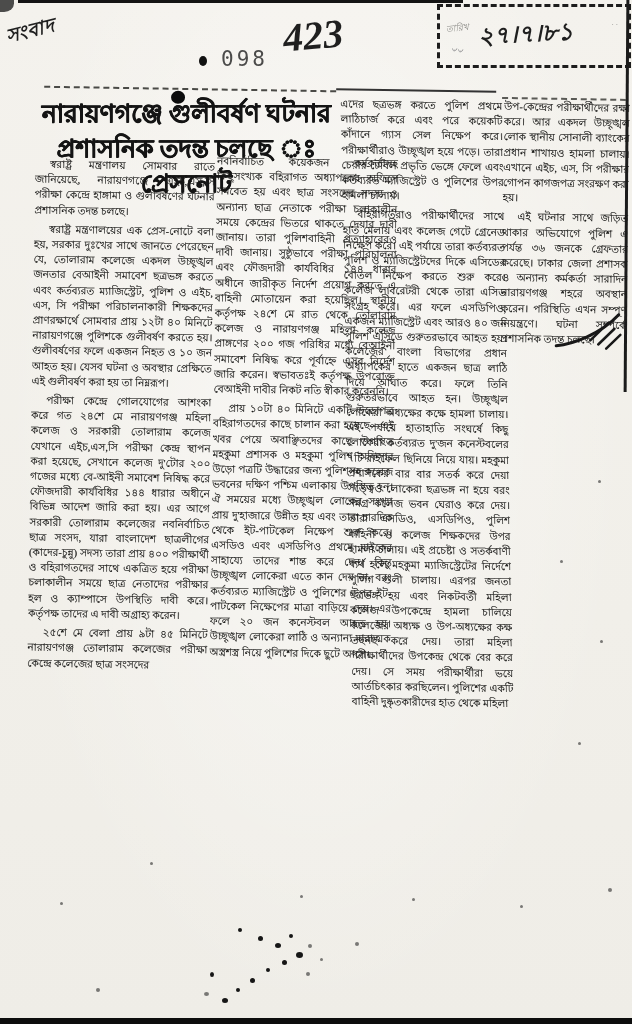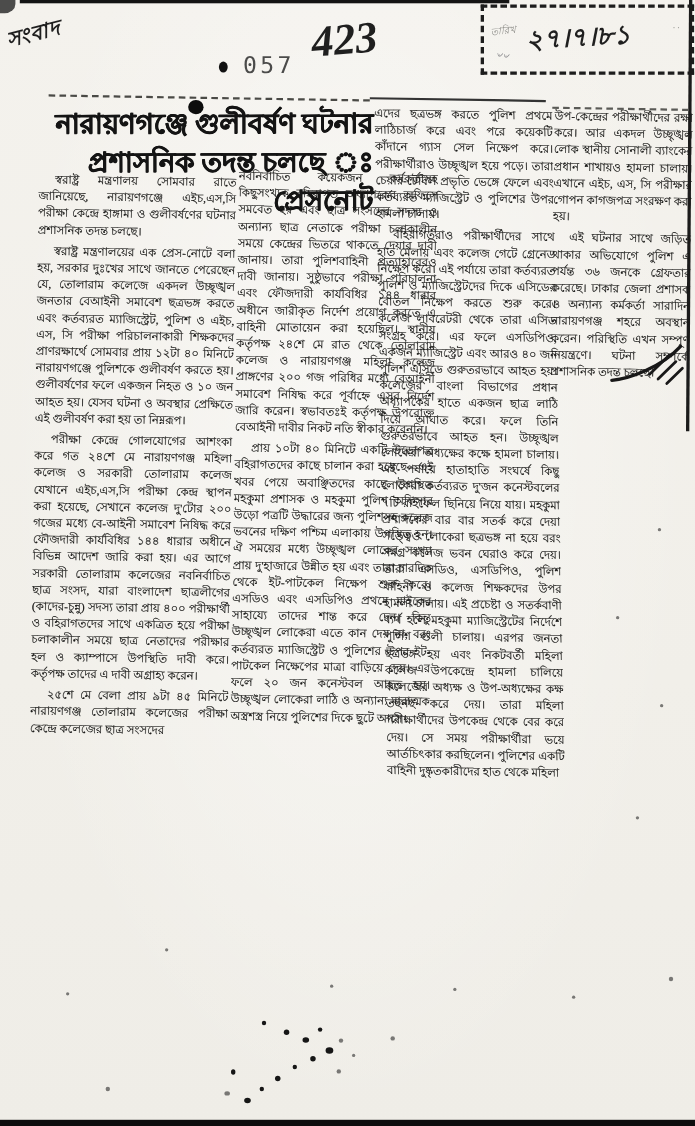--- a/index.html
+++ b/index.html
@@ -31,21 +31,21 @@
   .date-value{position:absolute;left:38px;top:8px;font-size:24px;transform:rotate(-3deg);}
   .date-marks{position:absolute;right:8px;top:10px;font-size:9px;color:#9a9a96;letter-spacing:2px;}
   .date-scribble{position:absolute;left:10px;bottom:4px;font-size:10px;color:#87878a;transform:rotate(8deg);}
   
   .clipping{position:absolute;inset:0;transform:rotate(.9deg);transform-origin:60px 100px;}
   .rule{position:absolute;border-top:2px dashed #4a4a46;}
   .rule-headline{left:44px;top:86px;width:292px;}
   .rule-col3{left:336px;top:84px;width:160px;border-top-style:solid;border-top-color:#333;}
   .rule-col4{left:502px;top:90px;width:124px;border-top-color:#5a5a56;}
   .bullet{position:absolute;left:171px;top:89px;width:14px;height:13px;background:#0c0c0c;border-radius:50%;}
-  .headline{position:absolute;left:34px;top:94px;width:306px;text-align:right;
+  .headline{position:absolute;left:34px;top:94px;width:306px;text-align:center;
     font-weight:700;font-size:25px;line-height:35px;color:#141414;
     text-shadow:.6px 0 0 #141414, 0 .4px 0 #141414;transform:rotate(-1deg);}
   .col{position:absolute;overflow:hidden;font-size:10.5px;line-height:15.2px;text-align:justify;
     color:#1d1d1b;text-shadow:.3px 0 0 rgba(20,20,20,.55);}
   .col p{margin:0 0 4px 0;text-indent:15px;}
   .col p.cont{text-indent:0;}
   .col1{left:36px;top:157px;width:180px;height:620px;}
   .col2{left:218px;top:151px;width:181px;height:614px;}
   .col3{left:340px;top:92px;width:162px;height:702px;transform:skewX(2deg);transform-origin:top left;}
   .col4{left:504px;top:92px;width:126px;height:262px;}
@@ -57,21 +57,21 @@
 </head>
 <body>
 
 <div class="page">
 
   <div class="top-edge"></div>
   <div class="corner-smudge"></div>
 
   <div class="hand source-name">সংবাদ</div>
   <div class="stamp-dot"></div>
-  <div class="stamp">057</div>
+  <div class="stamp">098</div>
   <div class="hand file-number">423</div>
 
   <div class="date-box">
     <span class="date-label">তারিখ</span>
     <span class="hand date-value">২৭।৭।৮১</span>
     <span class="date-marks">..</span>
     <span class="date-scribble">৺৺</span>
   </div>
 
   <div class="v-rule"></div>

